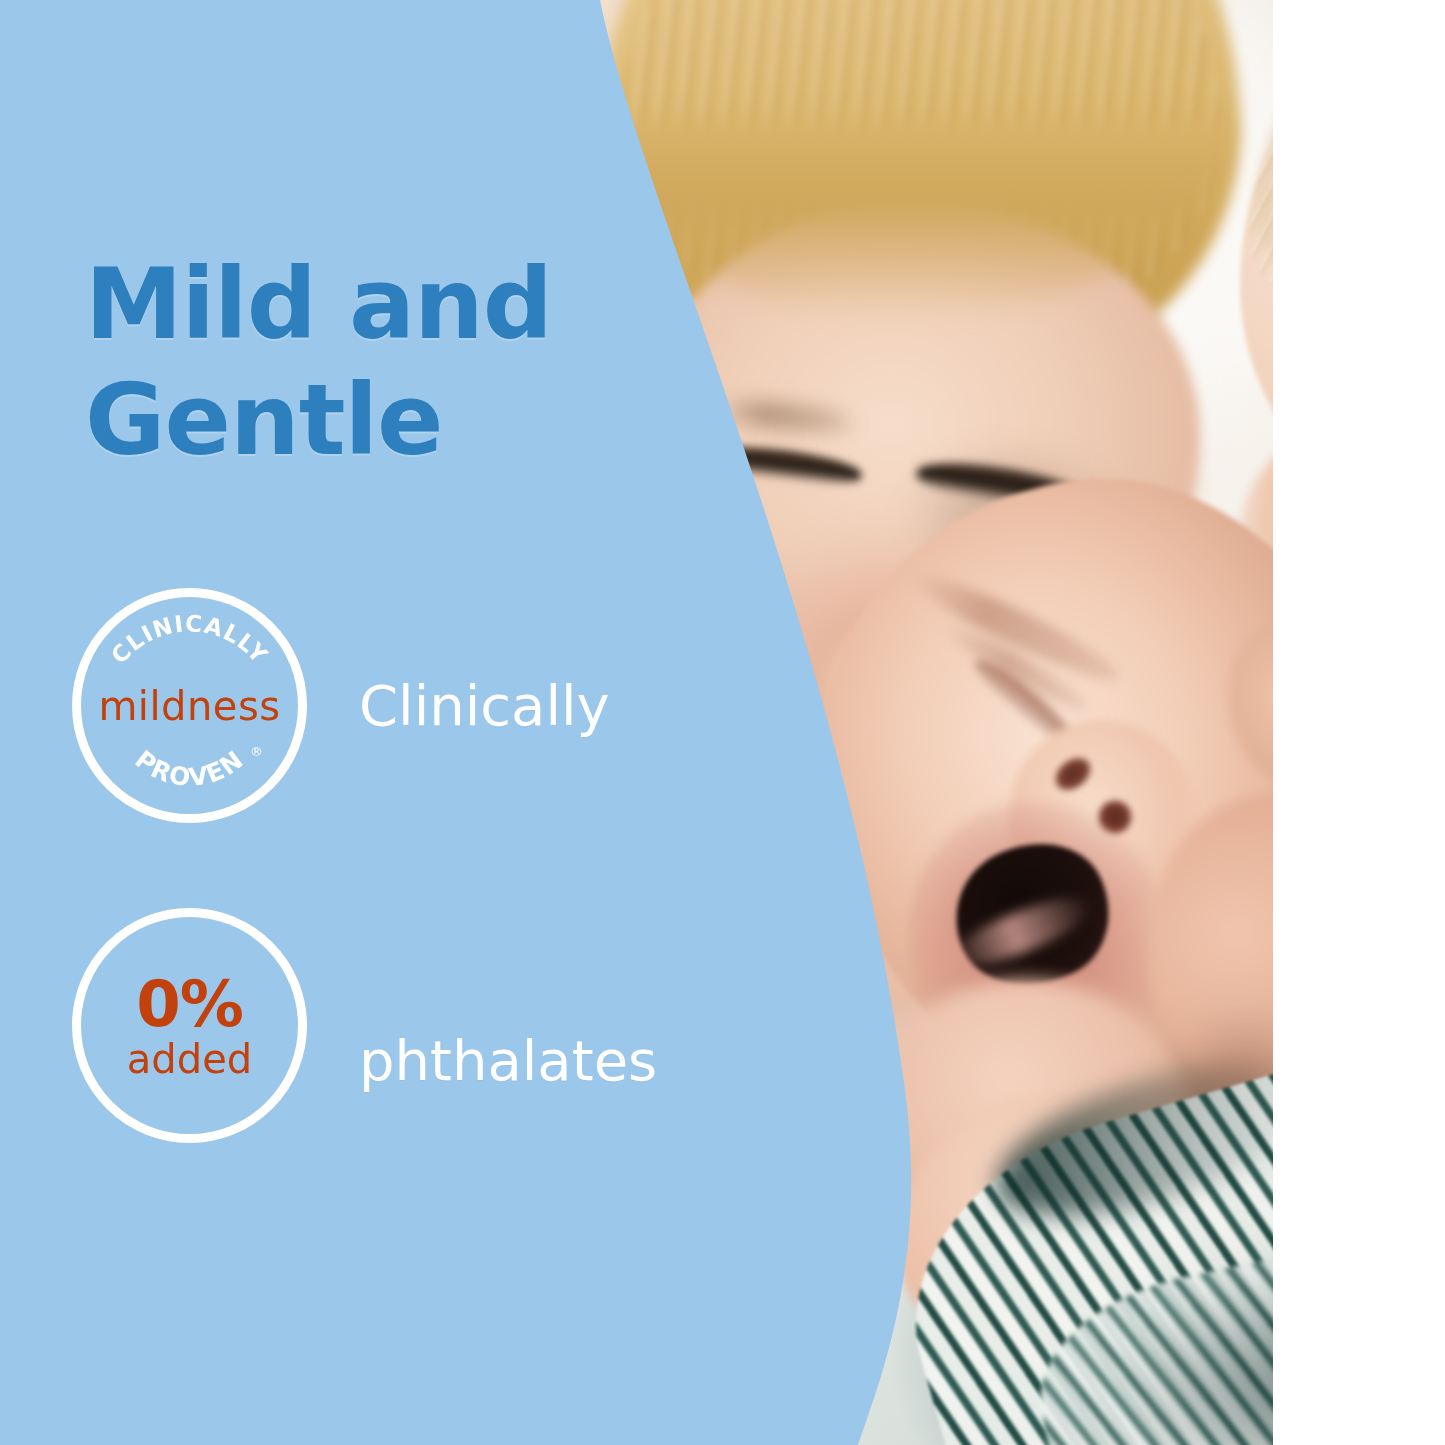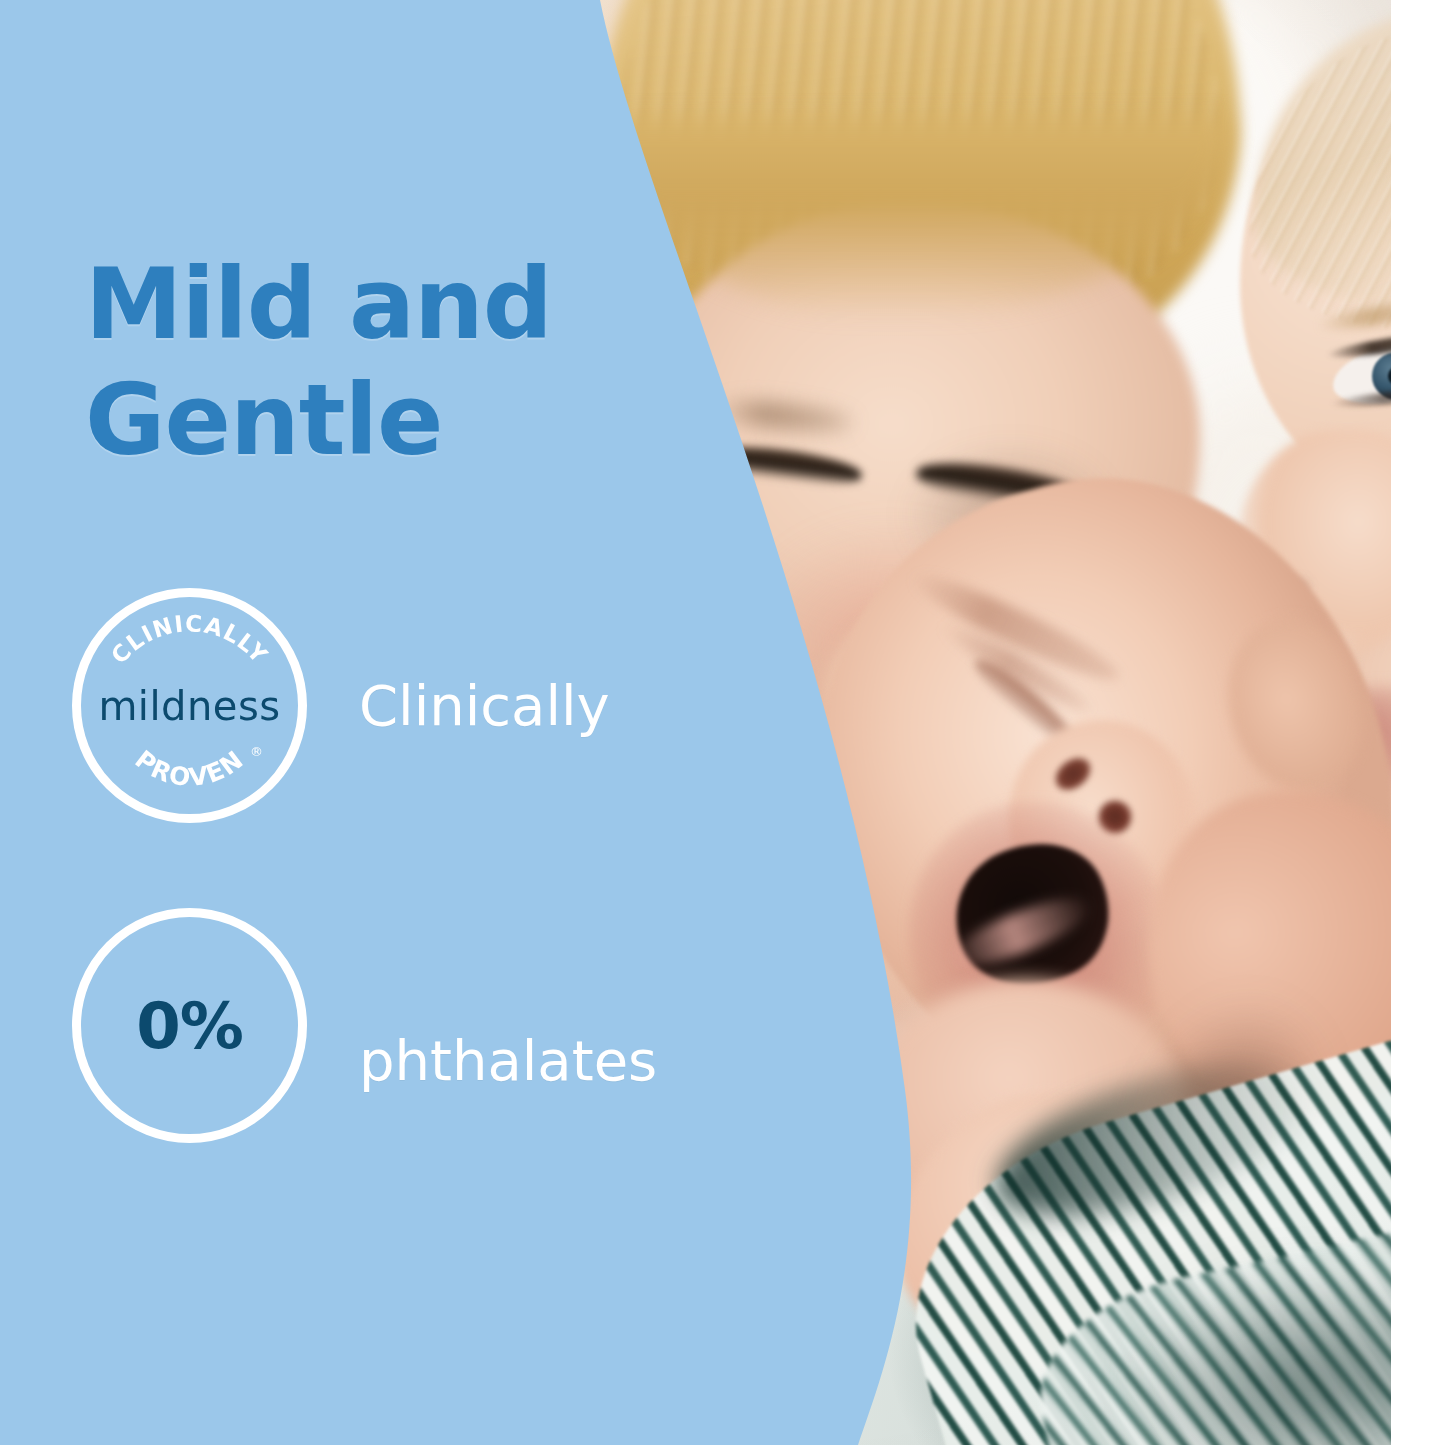--- a/index.html
+++ b/index.html
@@ -5,21 +5,21 @@
 <style>
   * { margin:0; padding:0; box-sizing:border-box; }
   html,body { width:1445px; height:1445px; overflow:hidden; }
   body {
     font-family:"DejaVu Sans", sans-serif;
     background:#ffffff;
     position:relative;
   }
   #stage {
     position:relative;
-    width:1391px;
+    width:1273px;
     height:1445px;
     overflow:hidden;
     background:#f3efe9;
   }
 
   
   #photo {
     position:absolute;
     inset:0;
     overflow:hidden;
@@ -457,21 +457,21 @@
     border:9px solid #ffffff;
     border-radius:50%;
     box-sizing:border-box;
   }
   .badge svg { position:absolute; inset:0; width:100%; height:100%; overflow:visible; }
   .badge-center {
     position:absolute;
     left:0; right:0; top:50%;
     transform:translateY(-50%);
     text-align:center;
-    color:#0c4a6e;
+    color:#c2410c;
     font-family:"DejaVu Sans", sans-serif;
   }
   #badge1-center { font-size:40px; font-weight:400; letter-spacing:.5px; }
 
   #badge2-big {
     display:block;
     font-size:64px;
     font-weight:bold;
     line-height:1;
     letter-spacing:-1px;
@@ -586,20 +586,21 @@
       <div class="claim-text">
         <span>Clinically</span><br>
       </div>
     </div>
 
     <div class="claim-row" id="row-2">
       <div class="badge">
         <div class="badge-ring"></div>
         <div class="badge-center">
           <span id="badge2-big">0%</span>
+          <span id="badge2-sub">added</span>
         </div>
       </div>
       <div class="claim-text">
         <br>
         <span>phthalates</span>
       </div>
     </div>
 
   </div>
 </div>

